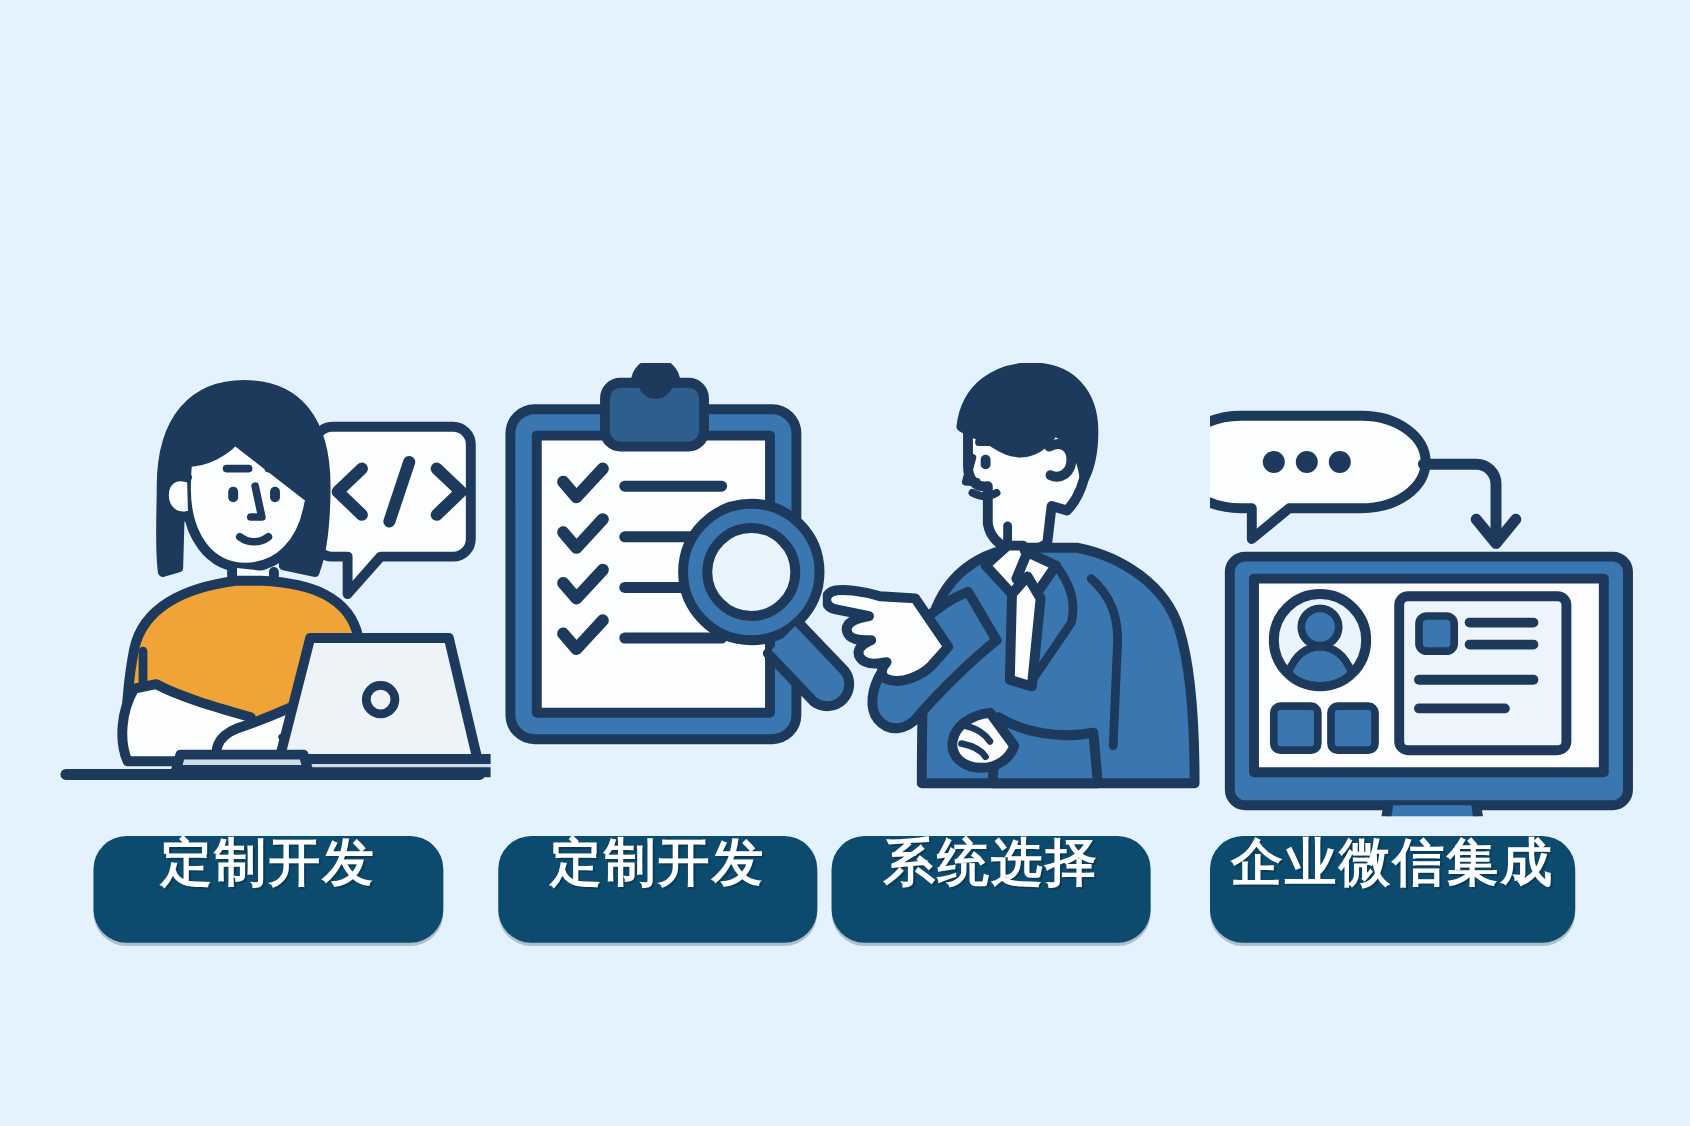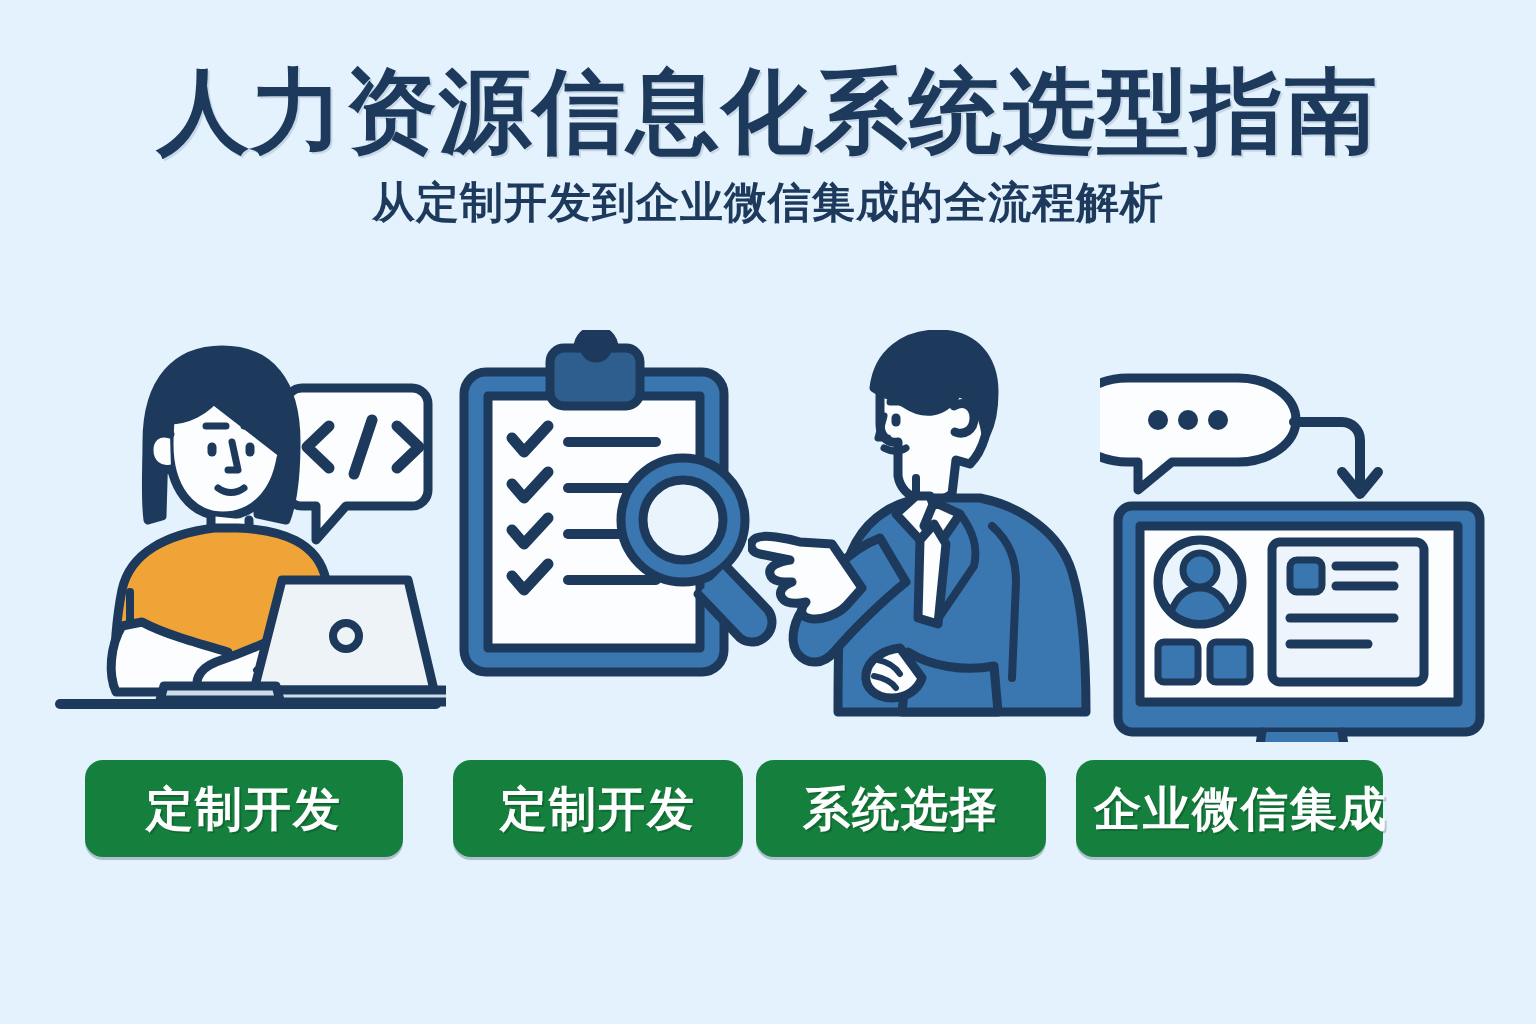--- a/index.html
+++ b/index.html
@@ -74,50 +74,46 @@
     position: absolute;
     left: 0;
     top: 760px;
     width: 1536px;
     height: 100px;
   }
   .badge {
     position: absolute;
     top: 0;
     height: 97px;
-    border-radius: 18px;
-    background: #15803d;
+    border-radius: 30px;
+    background: #0c4a6e;
     display: flex;
-    align-items: center;
+    align-items: flex-start;
     justify-content: center;
     box-shadow: 0 3px 0 rgba(20,40,65,0.25);
   }
   .badge-label {
     color: #ffffff;
     font-size: 47px;
     font-weight: 700;
     letter-spacing: 2px;
     line-height: 1;
     white-space: nowrap;
     text-shadow: 2px 2px 0 rgba(0,0,0,0.18);
   }
   #badge-0 { left: 85px;   width: 318px; }
   #badge-1 { left: 453px;  width: 290px; }
   #badge-2 { left: 756px;  width: 290px; }
-  #badge-3 { left: 1076px; width: 284px; padding-left: 23px; }
+  #badge-3 { left: 1100px; width: 332px; }
 </style>
 </head>
 <body>
 
 <div id="infographic">
 
-  <div class="header">
-    <h1 class="title">人力资源信息化系统选型指南</h1>
-    <p class="subtitle">从定制开发到企业微信集成的全流程解析</p>
-  </div>
 
   <div class="illustrations">
 
     <div class="panel" id="panel-custom-development">
       <svg width="400" height="412" viewBox="0 0 400 412" xmlns="http://www.w3.org/2000/svg">
         <g fill="none" stroke="#1d3a5c" stroke-width="9" stroke-linecap="round" stroke-linejoin="round">
 
           <g>
             <path d="M256 58 h110 a16 16 0 0 1 16 16 v86 a16 16 0 0 1 -16 16 h-66 l-30 34 v-34 h-14 a16 16 0 0 1 -16 -16 v-86 a16 16 0 0 1 16 -16 z" fill="#fbfdff"></path>
             <path d="M283 96 l-22 21 22 21" stroke-width="11"></path>

